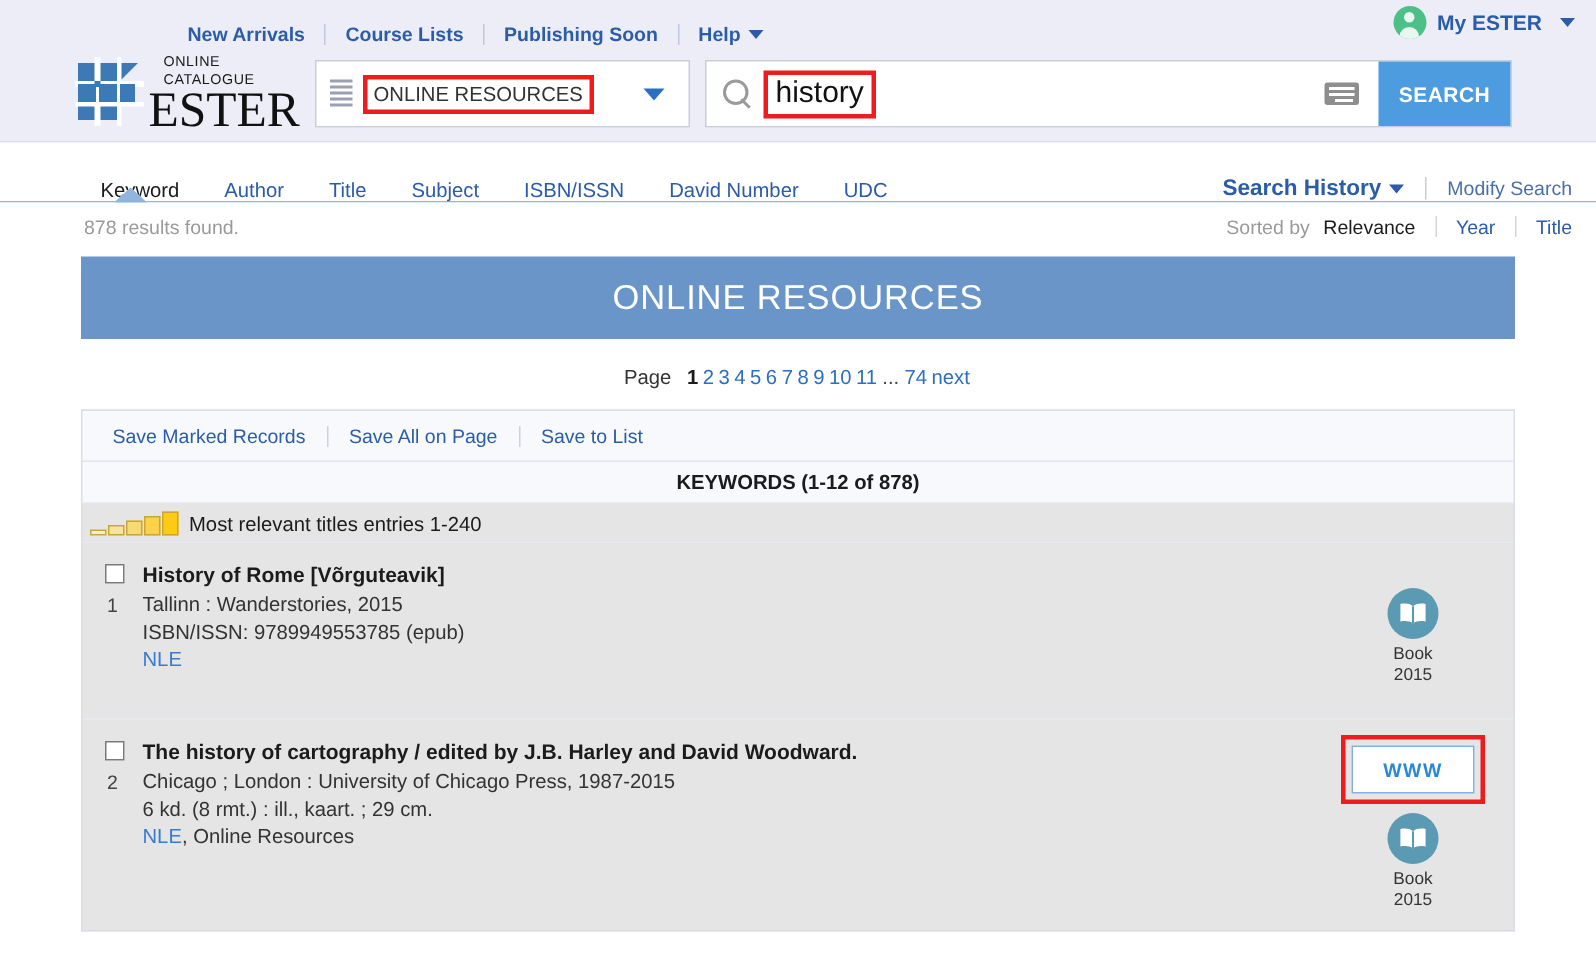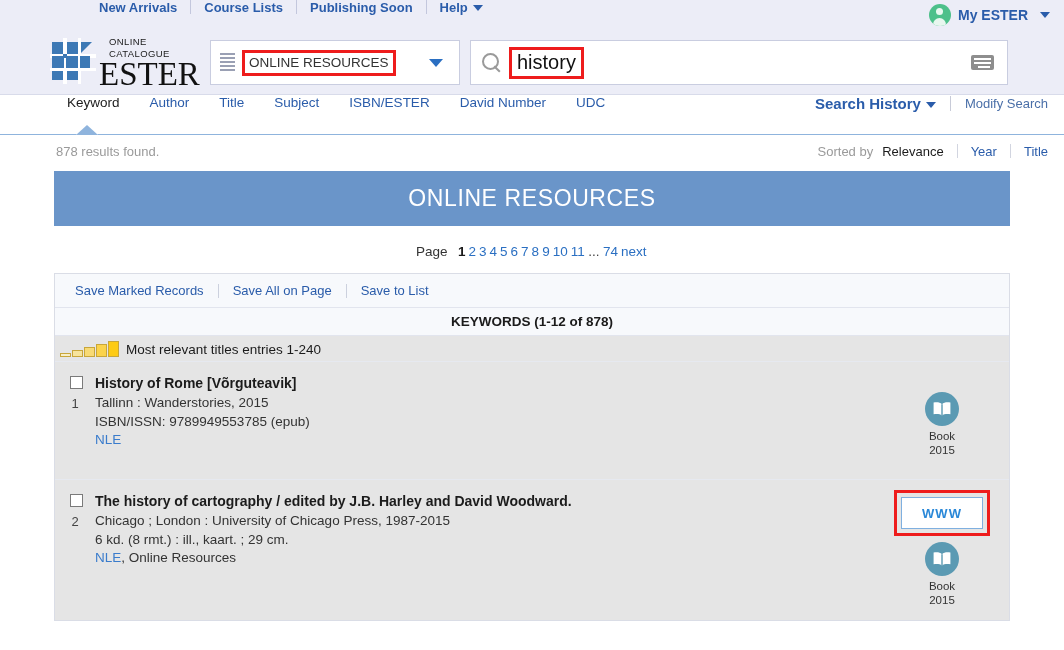--- a/index.html
+++ b/index.html
@@ -18,22 +18,22 @@
   .header-band {
     background: #ecedf7;
     height: 95px;
     position: relative;
     border-bottom: 1px solid #d8dbea;
   }
 
   .utility-nav {
     height: 30px;
     display: flex;
-    align-items: flex-start;
-    padding-left: 86px;
+    align-items: flex-end;
+    padding-left: 112px;
   }
   .utility-nav a {
     color: #2a5caa;
     font-weight: bold;
     font-size: 13px;
     text-decoration: none;
     padding: 0 13px;
     white-space: nowrap;
   }
   .util-sep {
@@ -238,21 +238,21 @@
     cursor: pointer;
     font-family: "Liberation Sans", sans-serif;
   }
 
   
   .tabbar {
     height: 40px;
     background: #ffffff;
     border-bottom: 1px solid #8fb4dd;
     display: flex;
-    align-items: flex-start;
+    align-items: flex-end;
     position: relative;
   }
   .tabs {
     display: flex;
     align-items: center;
     padding-left: 52px;
     gap: 0px;
   }
   .tab {
     font-size: 13.5px;
@@ -578,30 +578,31 @@
   <div class="search-wrap">
     <div class="mag-icon"></div>
     <div class="search-input-zone">
       <span class="search-value redbox">history</span>
     </div>
     <div class="kbd-icon">
       <i></i>
         <i></i>
         <i></i>
     </div>
+    <button class="search-btn">SEARCH</button>
   </div>
 </div>
 
 <div class="tabbar">
   <div class="tabs">
     <a class="tab active" href="#">Keyword</a>
     <a class="tab" href="#">Author</a>
     <a class="tab" href="#">Title</a>
     <a class="tab" href="#">Subject</a>
-    <a class="tab" href="#">ISBN/ESTER</a>
+    <a class="tab" href="#">ISBN/ISSN</a>
     <a class="tab" href="#">David Number</a>
     <a class="tab" href="#">UDC</a>
   </div>
   <span class="tab-caret"></span>
   <div class="tabbar-right">
     <a class="sh" href="#"><span>Search History</span><span class="caret-down"></span></a>
     <span class="tab-sep"></span>
     <a class="ms" href="#">Modify Search</a>
   </div>
 </div>

